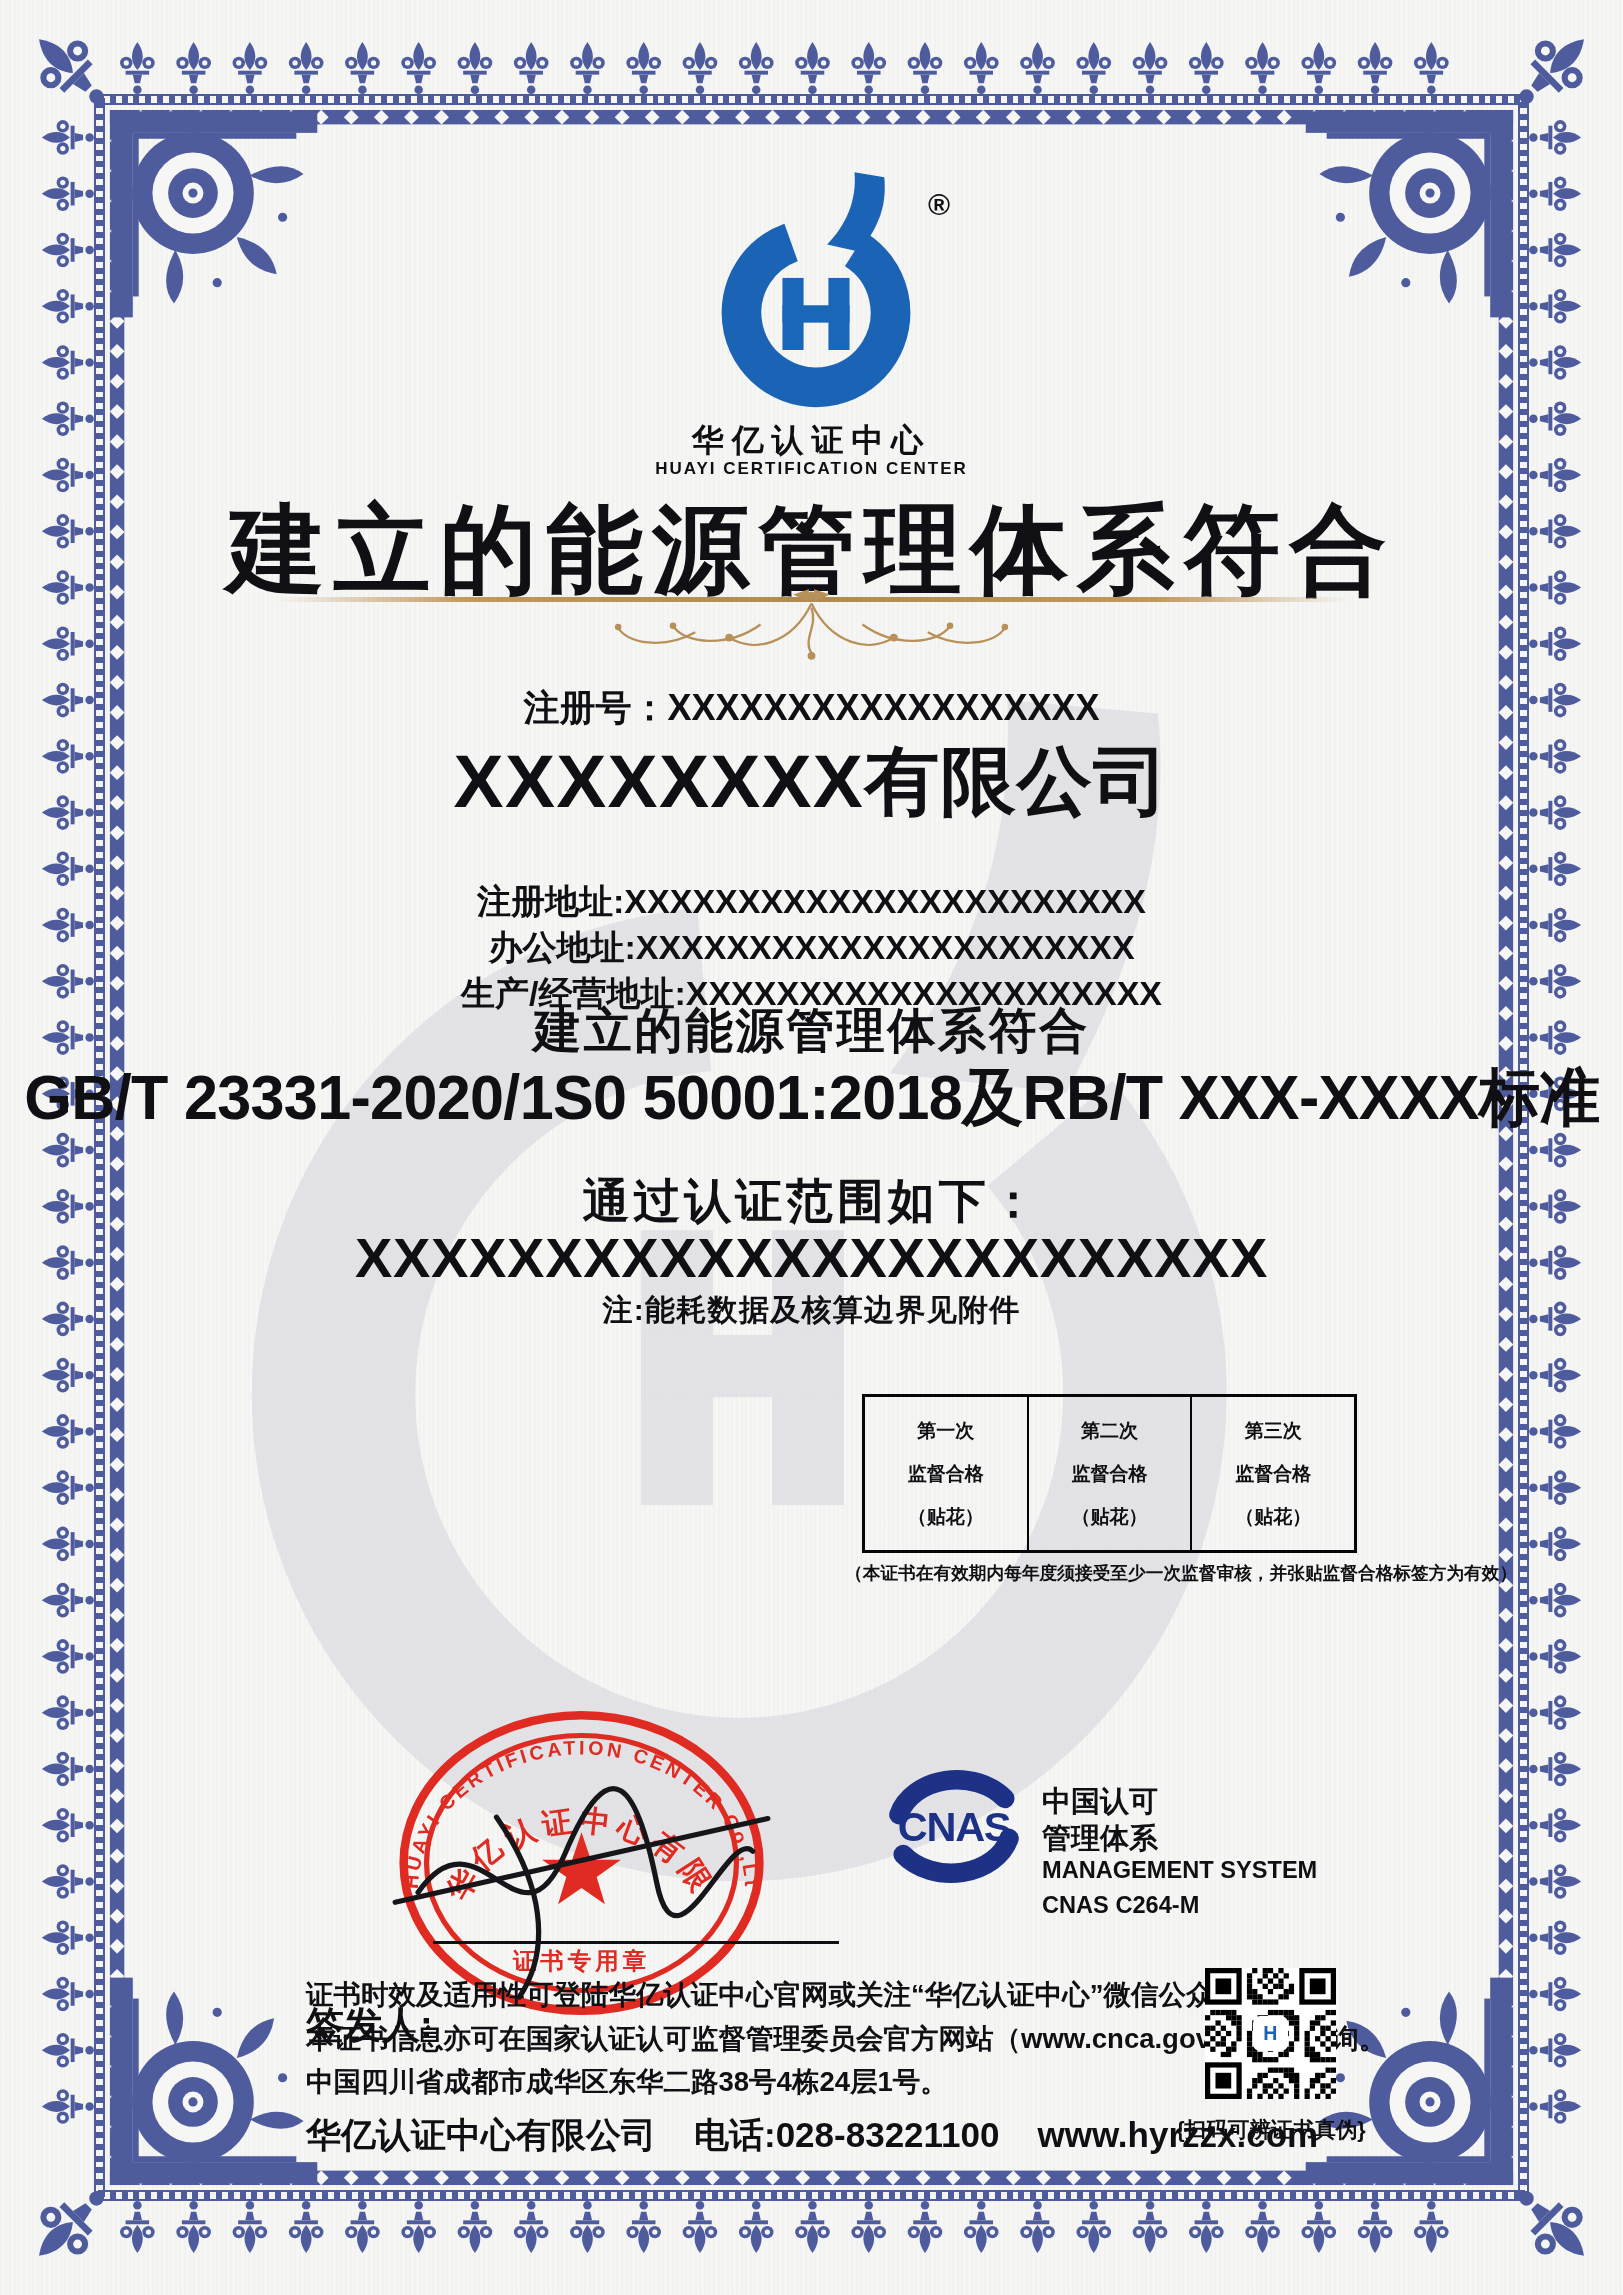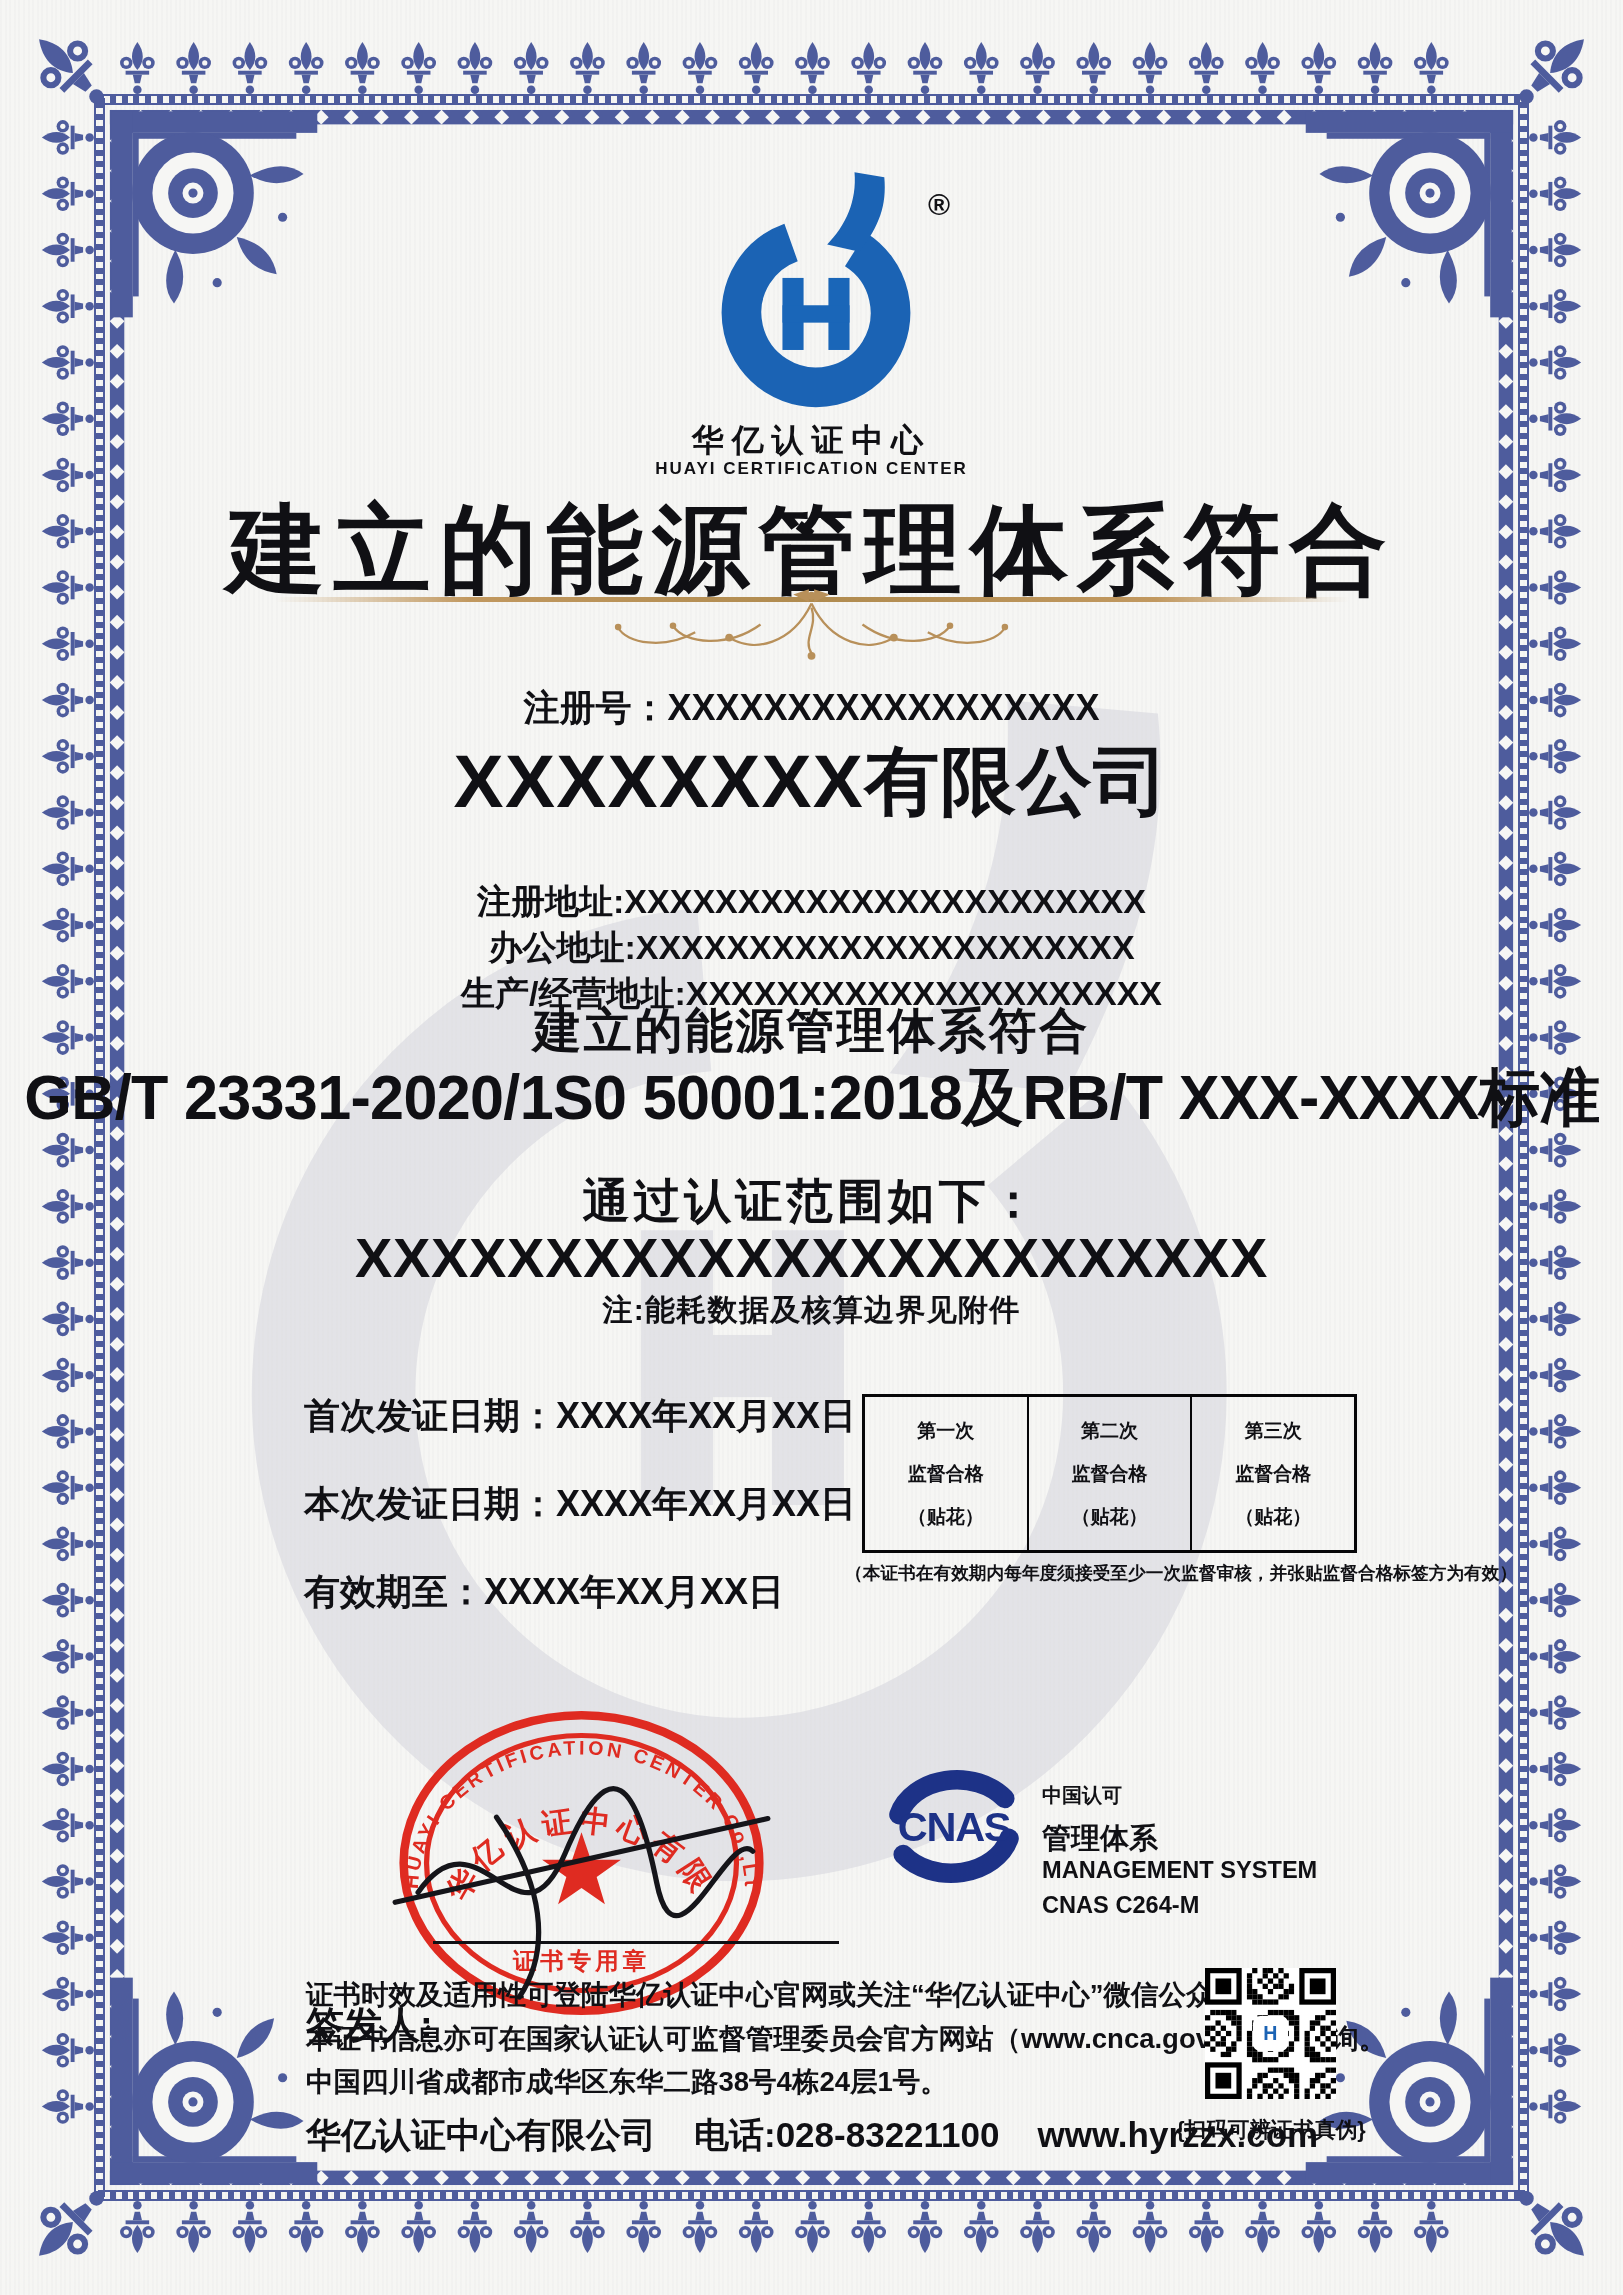--- a/index.html
+++ b/index.html
@@ -41,21 +41,21 @@
       border:3.3px solid #060608;display:flex;}
   .sup-cell{flex:1;display:flex;flex-direction:column;justify-content:center;align-items:center;
       gap:17px;font-size:19px;font-weight:bold;border-left:2.6px solid #060608;}
   .sup-cell:first-child{border-left:none;}
   .sup-note{left:845px;top:1561px;width:523px;font-size:17.7px;font-weight:bold;white-space:nowrap;}
   .issuer{left:306px;top:2000px;font-size:38px;}
   .issuer-line{left:433px;top:1941px;width:406px;border-bottom:3.3px solid #101014;}
   #seal{left:385px;top:1693px;}
   #cnas{left:882px;top:1735px;}
   .cnas-txt{left:1042px;font-weight:bold;white-space:nowrap;}
-  .c1{top:1782px;font-size:20px;}
+  .c1{top:1782px;font-size:29px;}
   .c2{top:1819px;font-size:29px;}
   .c3{top:1857px;font-size:23.6px;}
   .c4{top:1892px;font-size:23.6px;}
   .foot{left:306px;font-size:27.5px;font-weight:bold;white-space:nowrap;}
   .f1{top:1977px;} .f2{top:2021px;} .f3{top:2064px;}
   .fco{top:2112px;font-size:35px;}
   .fco span{margin-right:38px;}
   .qr{position:absolute;left:1205px;top:1968px;width:131px;height:131px;background:#fff;}
   .qr-logo{position:absolute;left:50%;top:50%;width:31px;height:31px;margin:-15.7px 0 0 -15.7px;
       background:#fff;border-radius:5.2px;box-shadow:0 0 0 2px #fff;display:flex;align-items:center;justify-content:center;
@@ -521,25 +521,20 @@
     <div class="abs ctr b info i3">办公地址:XXXXXXXXXXXXXXXXXXXXXX</div>
     <div class="abs ctr b info i4">生产/经营地址:XXXXXXXXXXXXXXXXXXXXX</div>
 
     <div class="abs ctr b intro">建立的能源管理体系符合</div>
     <div class="abs ctr b standard">GB/T 23331-2020/1S0 50001:2018及RB/T XXX-XXXX标准</div>
 
     <div class="abs ctr b scopehead">通过认证范围如下：</div>
     <div class="abs ctr b scopenote">注:能耗数据及核算边界见附件</div>
     <div class="abs ctr b scopeval">XXXXXXXXXXXXXXXXXXXXXXXX</div>
 
-    <div class="abs dates">
-      <div class="date-row"><span>首次发证日期：</span><span>XXXX年XX月XX日</span></div>
-      <div class="date-row"><span>本次发证日期：</span><span>XXXX年XX月XX日</span></div>
-      <div class="date-row"><span>有效期至：</span><span>XXXX年XX月XX日</span></div>
-    </div>
 
     <div class="sup-table">
       <div class="sup-cell">
         <span>第一次</span>
           <span>监督合格</span>
           <span>（贴花）</span>
       </div>
       <div class="sup-cell">
         <span>第二次</span>
           <span>监督合格</span>

